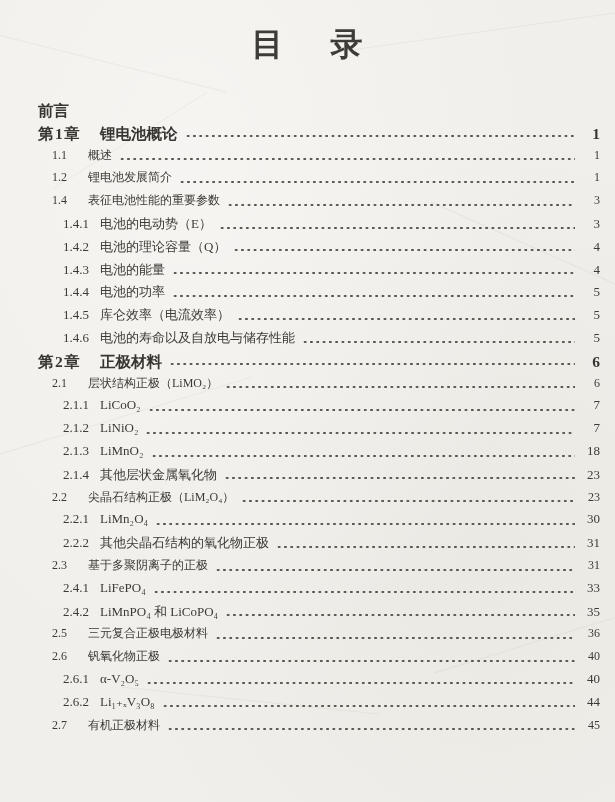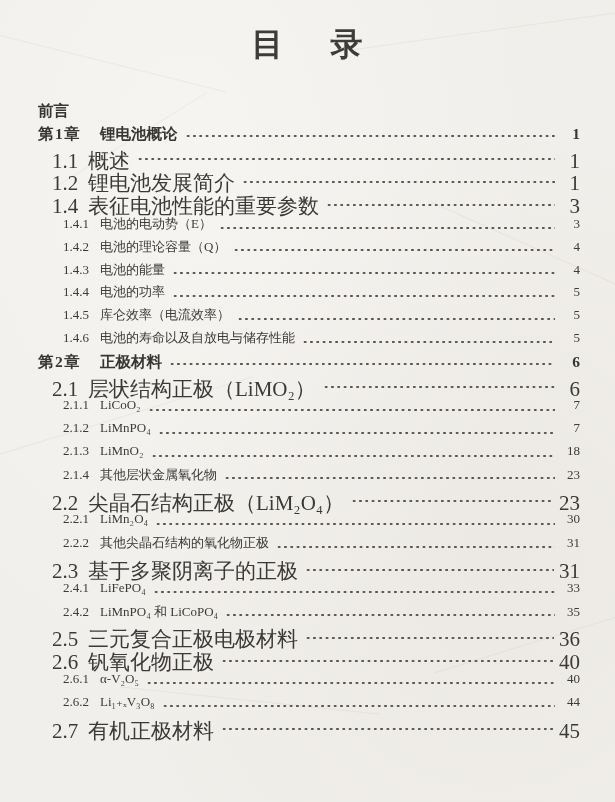--- a/index.html
+++ b/index.html
@@ -36,41 +36,41 @@
     display: flex; justify-content: center; gap: 46px;
     font-size: 32px; line-height: 34px; font-weight: bold;
     color: #3e3c39; letter-spacing: 1px;
   }
 
   .toc { position: absolute; top: 101px; left: 0; right: 0; }
 
   .row {
     display: flex; align-items: baseline;
     height: 22.8px;
-    padding-right: 35px;
+    padding-right: 15px;
     box-sizing: border-box;
     white-space: nowrap;
   }
   .row .num   { flex: none; }
   .row .label { flex: none; }
   .row .leader {
     flex: 1 1 auto;
     align-self: stretch;
     margin: 0 5px 0 7px;
     background-image: radial-gradient(circle, #55514b 1px, rgba(0,0,0,0) 1.35px);
     background-size: 6.3px 6.3px;
     background-repeat: repeat-x;
     background-position: left 58%;
   }
   .row .leader.nodots { background: none; }
   .row .pg { flex: none; min-width: 20px; text-align: right; }
 
   .lv0 { padding-left: 38px; font-size: 15.5px; font-weight: bold; color: #383633; }
   .lv0 .num { min-width: 62px; letter-spacing: 1.5px; }
-  .lv1 { padding-left: 52px; font-size: 21px; }
+  .lv1 { padding-left: 52px; font-size: 12px; }
   .lv1 .num { min-width: 36px; }
   .lv2 { padding-left: 63px; font-size: 13px; }
   .lv2 .num { min-width: 37px; }
 </style>
 </head>
 <body>
 
 <div class="paper">
   <div class="texture">
     <i></i>
@@ -168,21 +168,21 @@
     <span class="pg">6</span>
   </div>
     <div class="row lv2">
     <span class="num">2.1.1</span>
     <span class="label">LiCoO₂</span>
     <span class="leader"></span>
     <span class="pg">7</span>
   </div>
     <div class="row lv2">
     <span class="num">2.1.2</span>
-    <span class="label">LiMnPO₄</span>
+    <span class="label">LiNiO₂</span>
     <span class="leader"></span>
     <span class="pg">7</span>
   </div>
     <div class="row lv2">
     <span class="num">2.1.3</span>
     <span class="label">LiMnO₂</span>
     <span class="leader"></span>
     <span class="pg">18</span>
   </div>
     <div class="row lv2">

